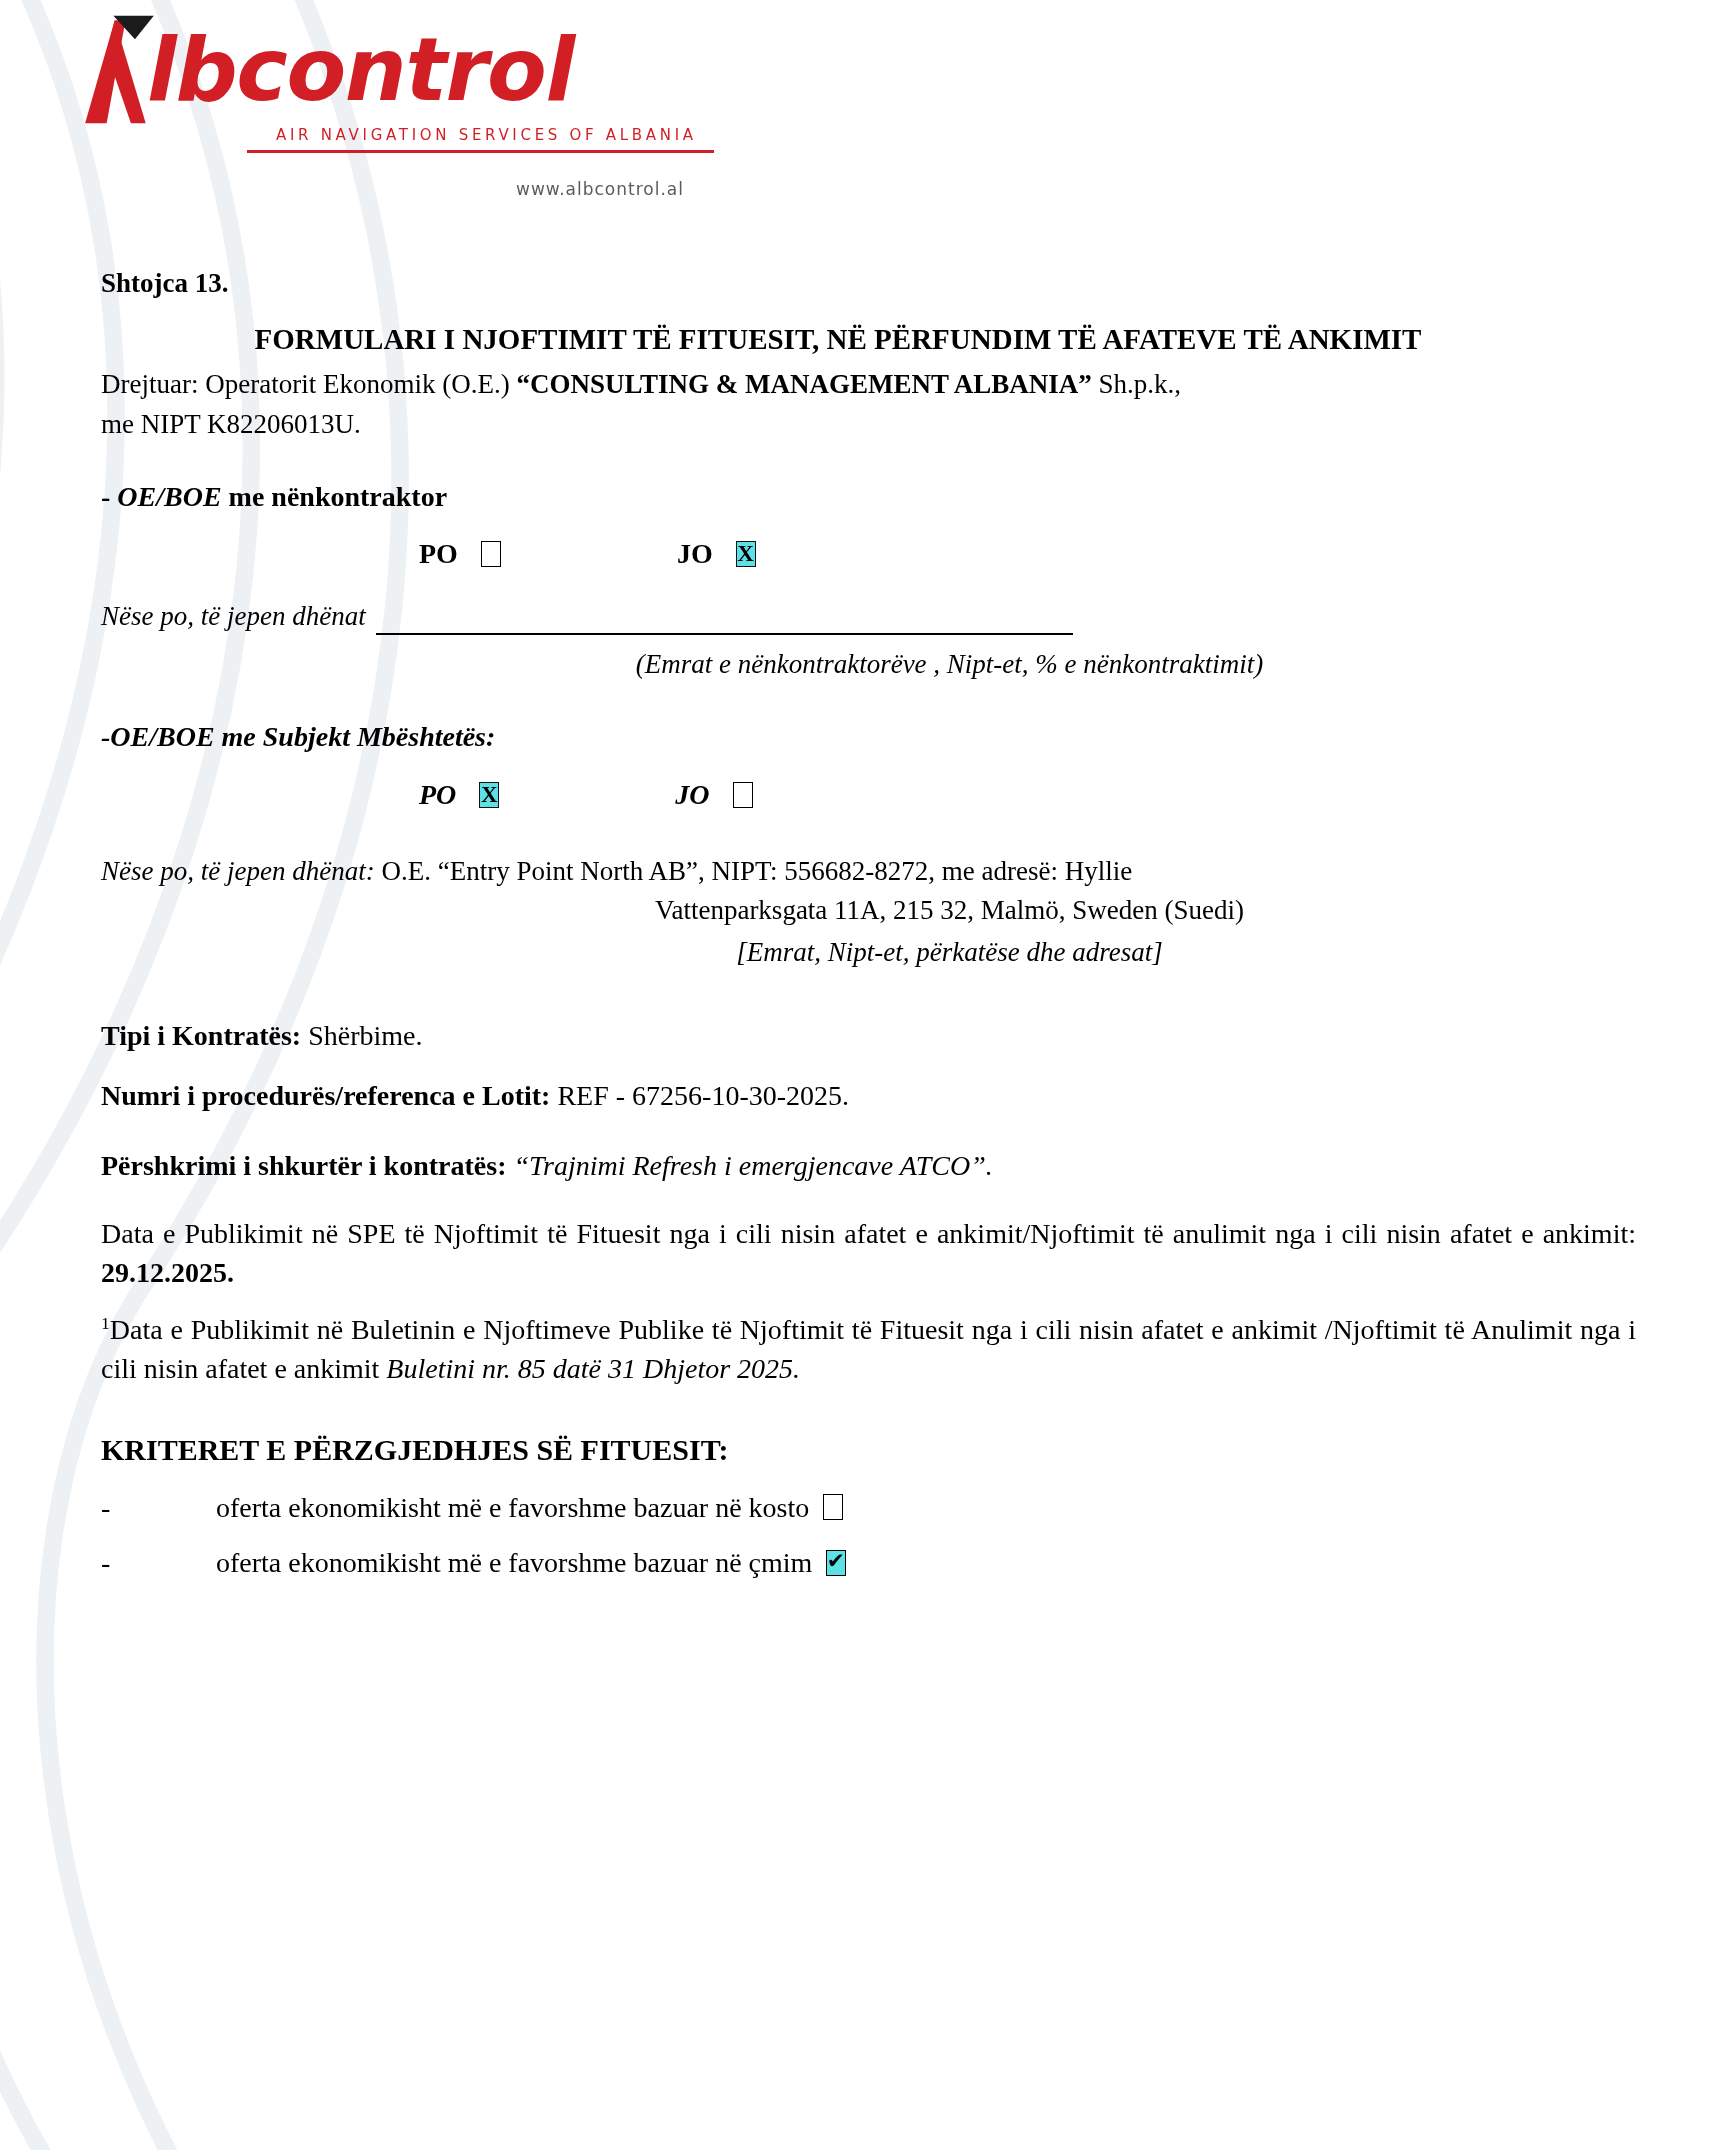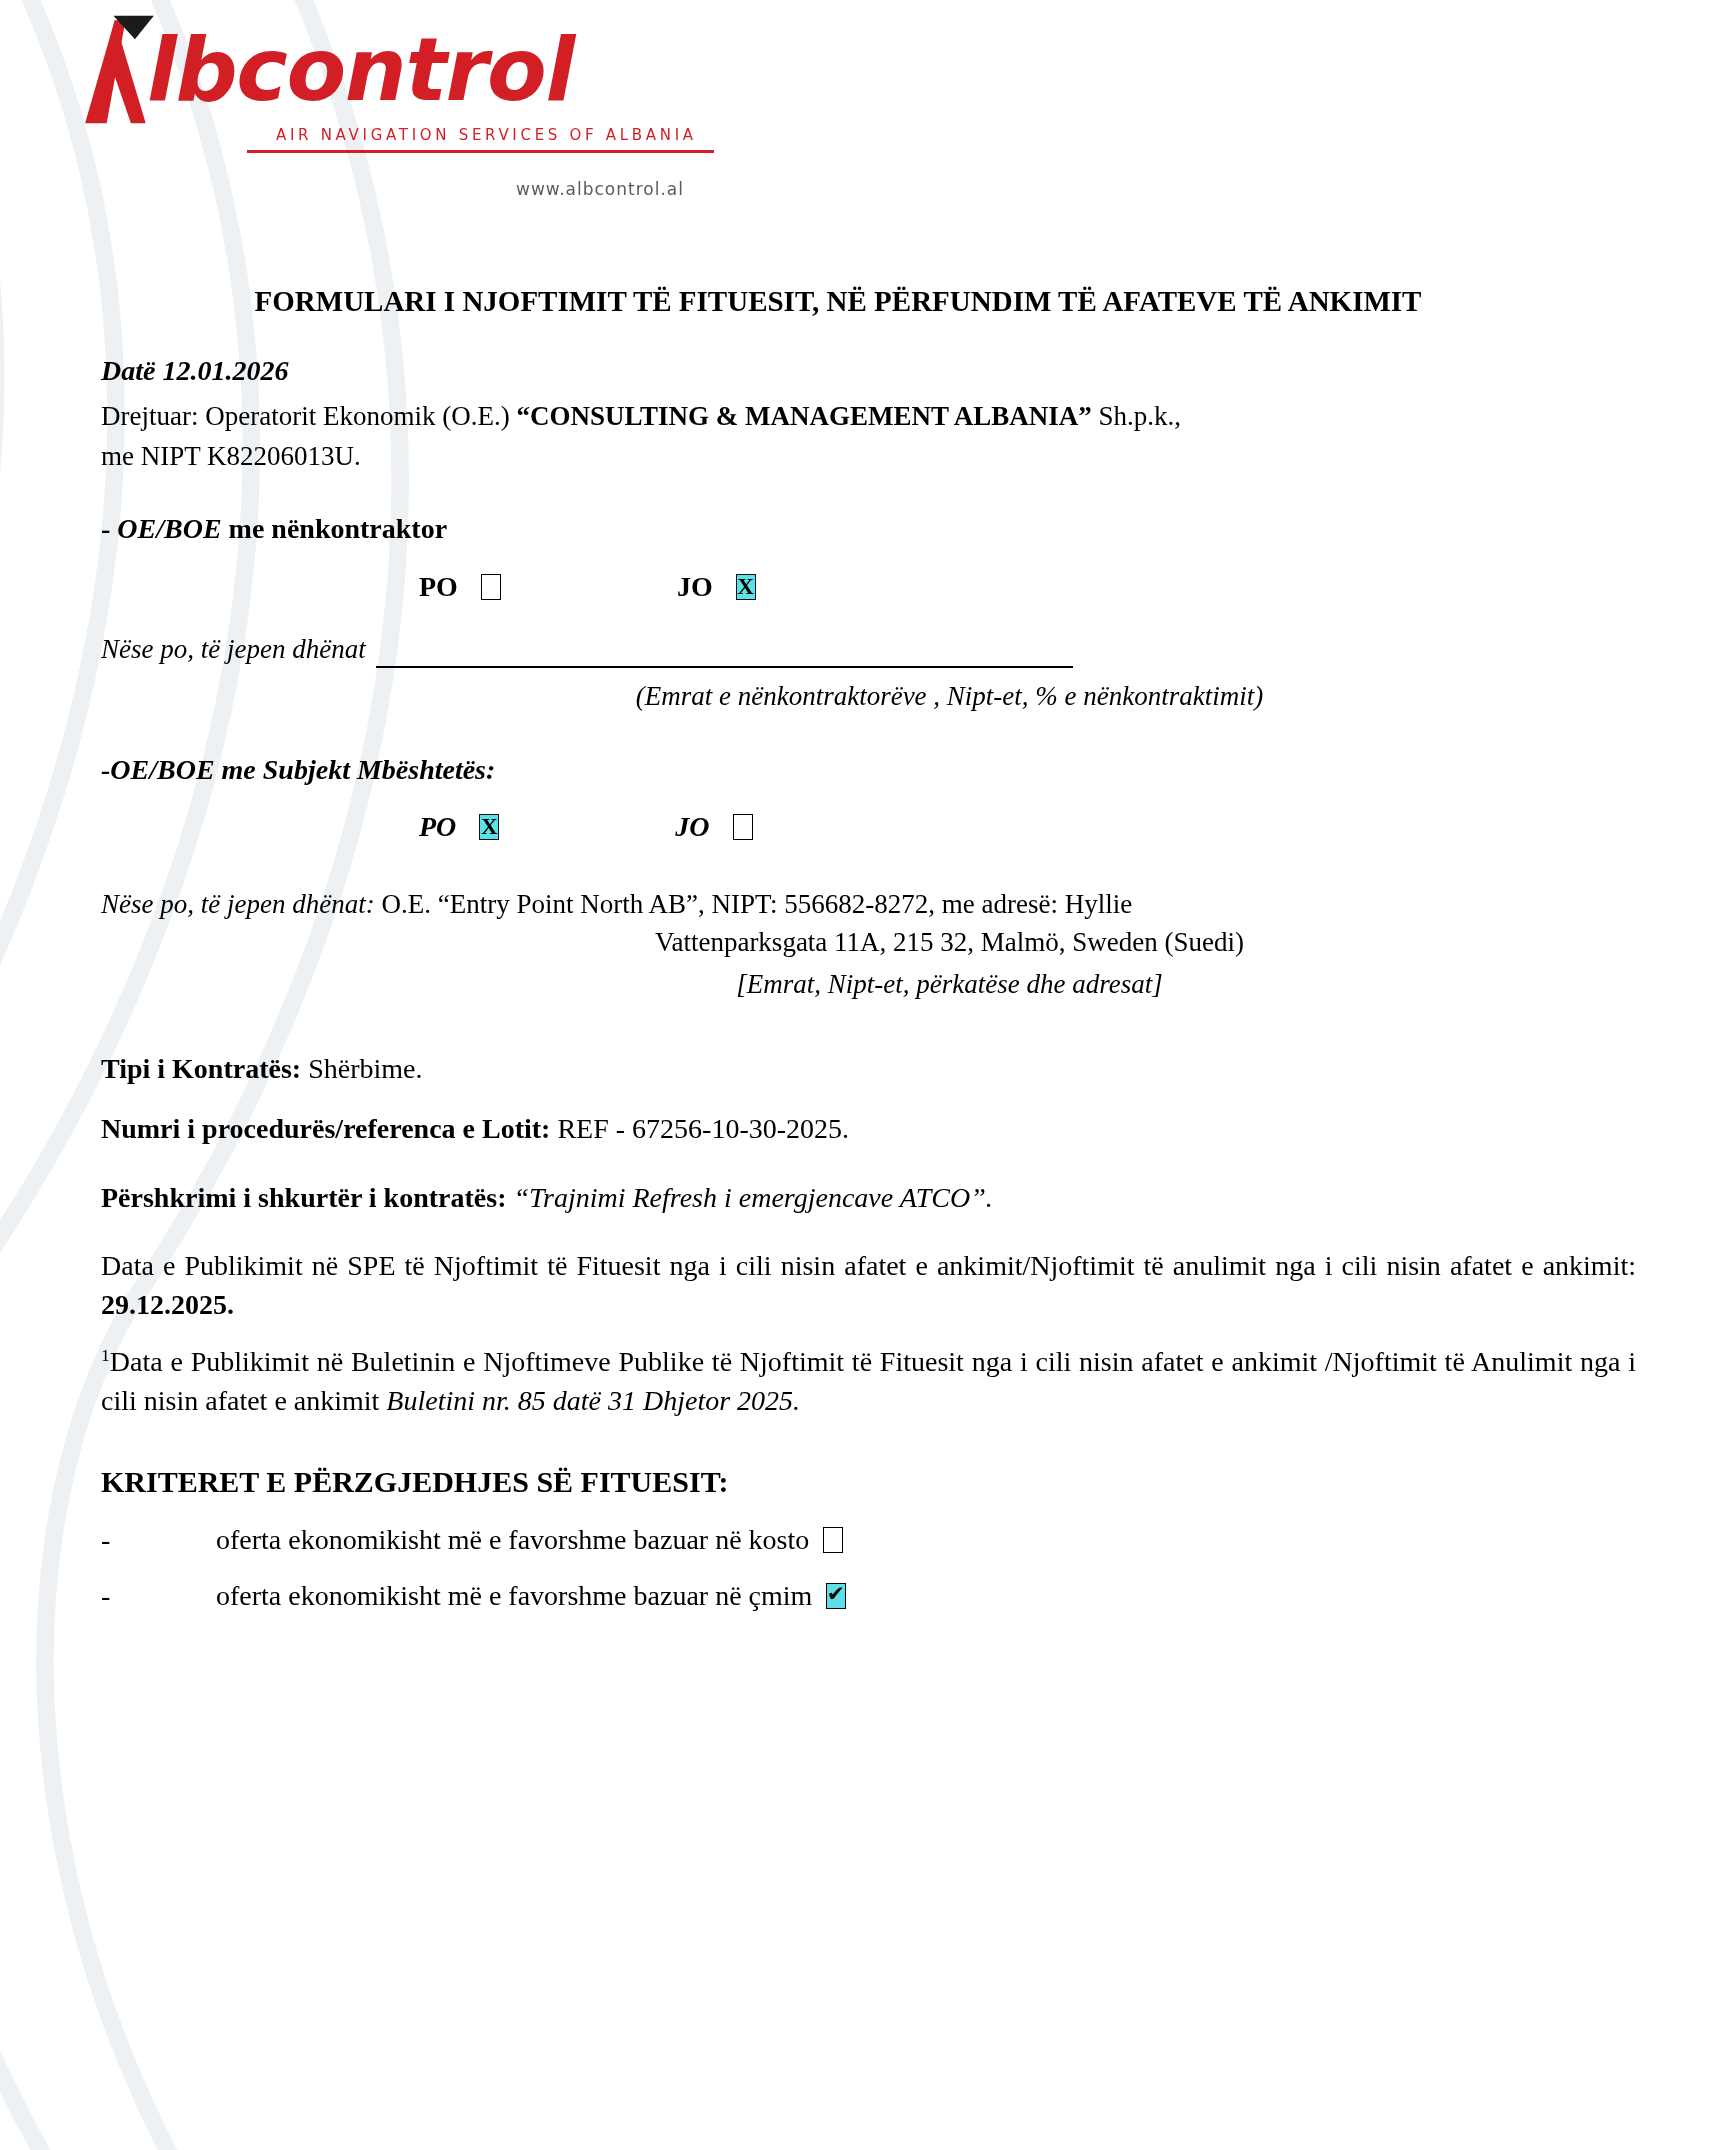--- a/index.html
+++ b/index.html
@@ -276,24 +276,24 @@
       </svg>
       <div class="logo-text">lbcontrol</div>
       <div class="logo-rule"></div>
       <div class="logo-sub">AIR NAVIGATION SERVICES OF ALBANIA</div>
       <div class="logo-url">www.albcontrol.al</div>
     </div>
   </div>
 
   <div class="content">
 
+    <div class="line b">Shtojca 13.</div>
 
     <div class="title">FORMULARI I NJOFTIMIT TË FITUESIT, NË PËRFUNDIM TË AFATEVE TË ANKIMIT</div>
 
-    <div class="date-line">Datë 12.01.2026</div>
 
     <div class="addr-block">
       <div class="line"><span>Drejtuar: Operatorit Ekonomik (O.E.) </span><span class="b">“CONSULTING &amp; MANAGEMENT ALBANIA”</span><span> Sh.p.k.,</span></div>
       <div class="line">me NIPT K82206013U.</div>
     </div>
 
     <div class="section-head"><span>- </span><span class="bi">OE/BOE</span><span> me nënkontraktor</span></div>
 
     <div class="choice-row">
       <span class="lbl">PO</span>

